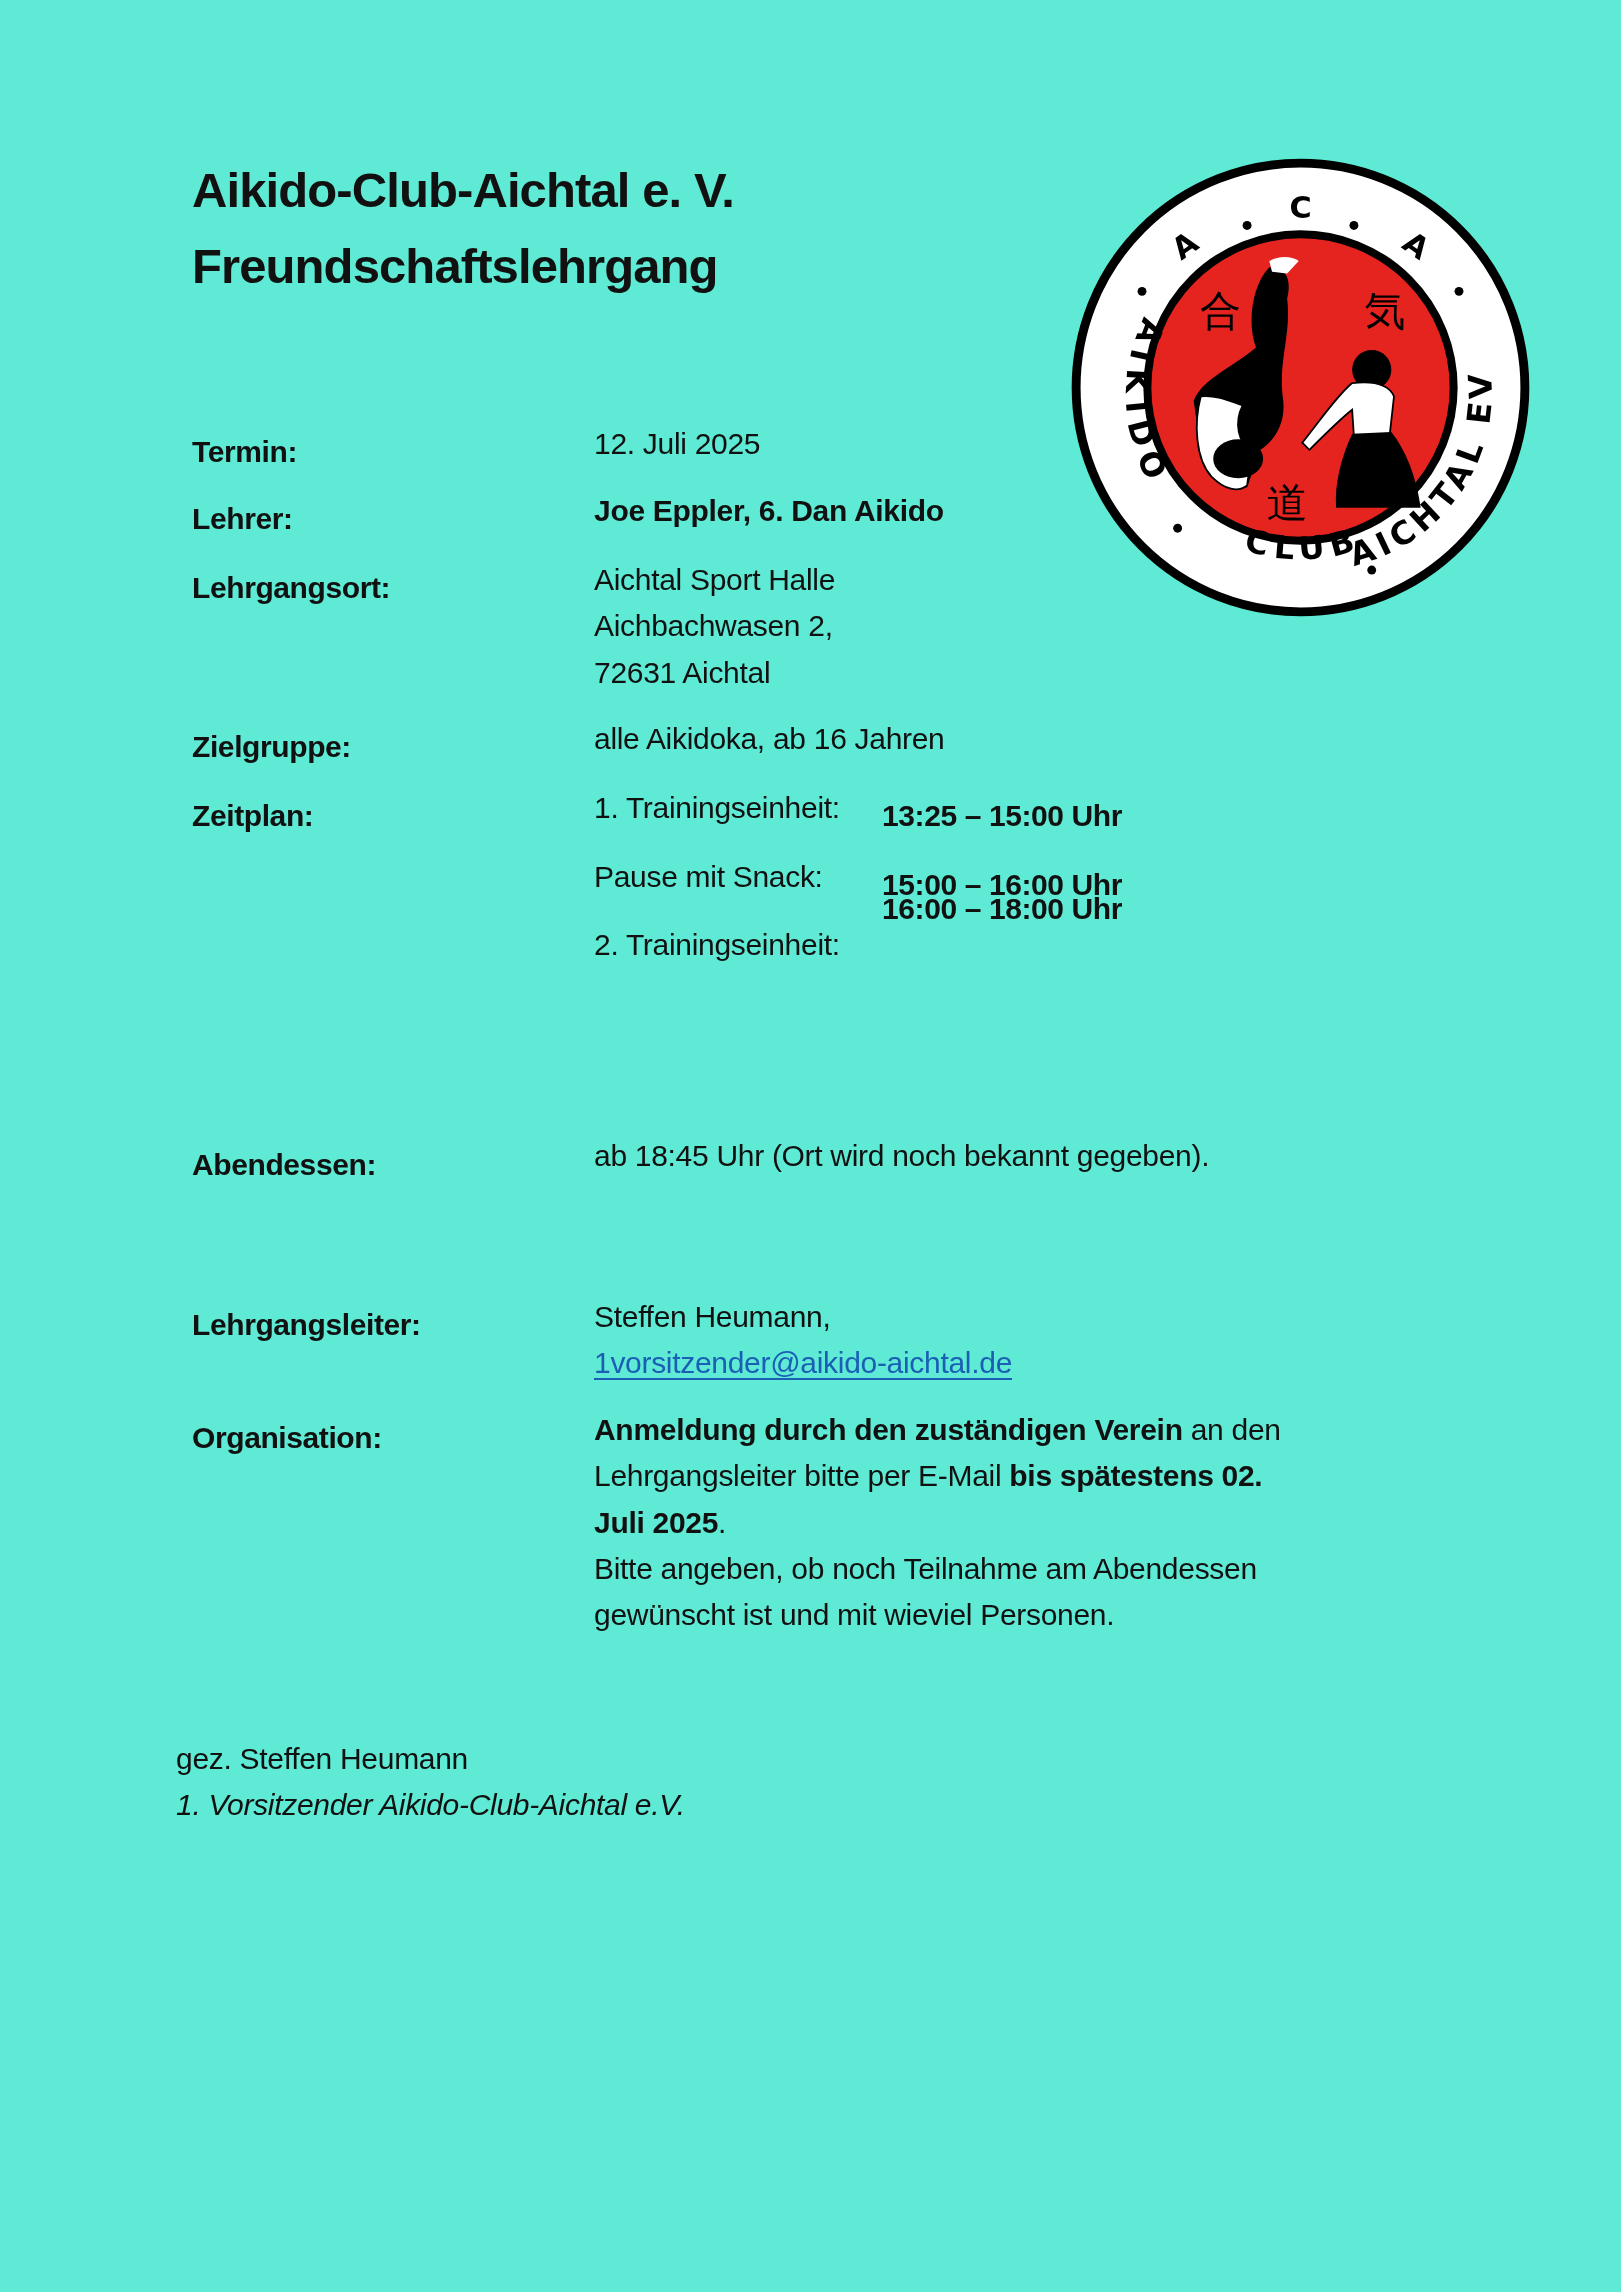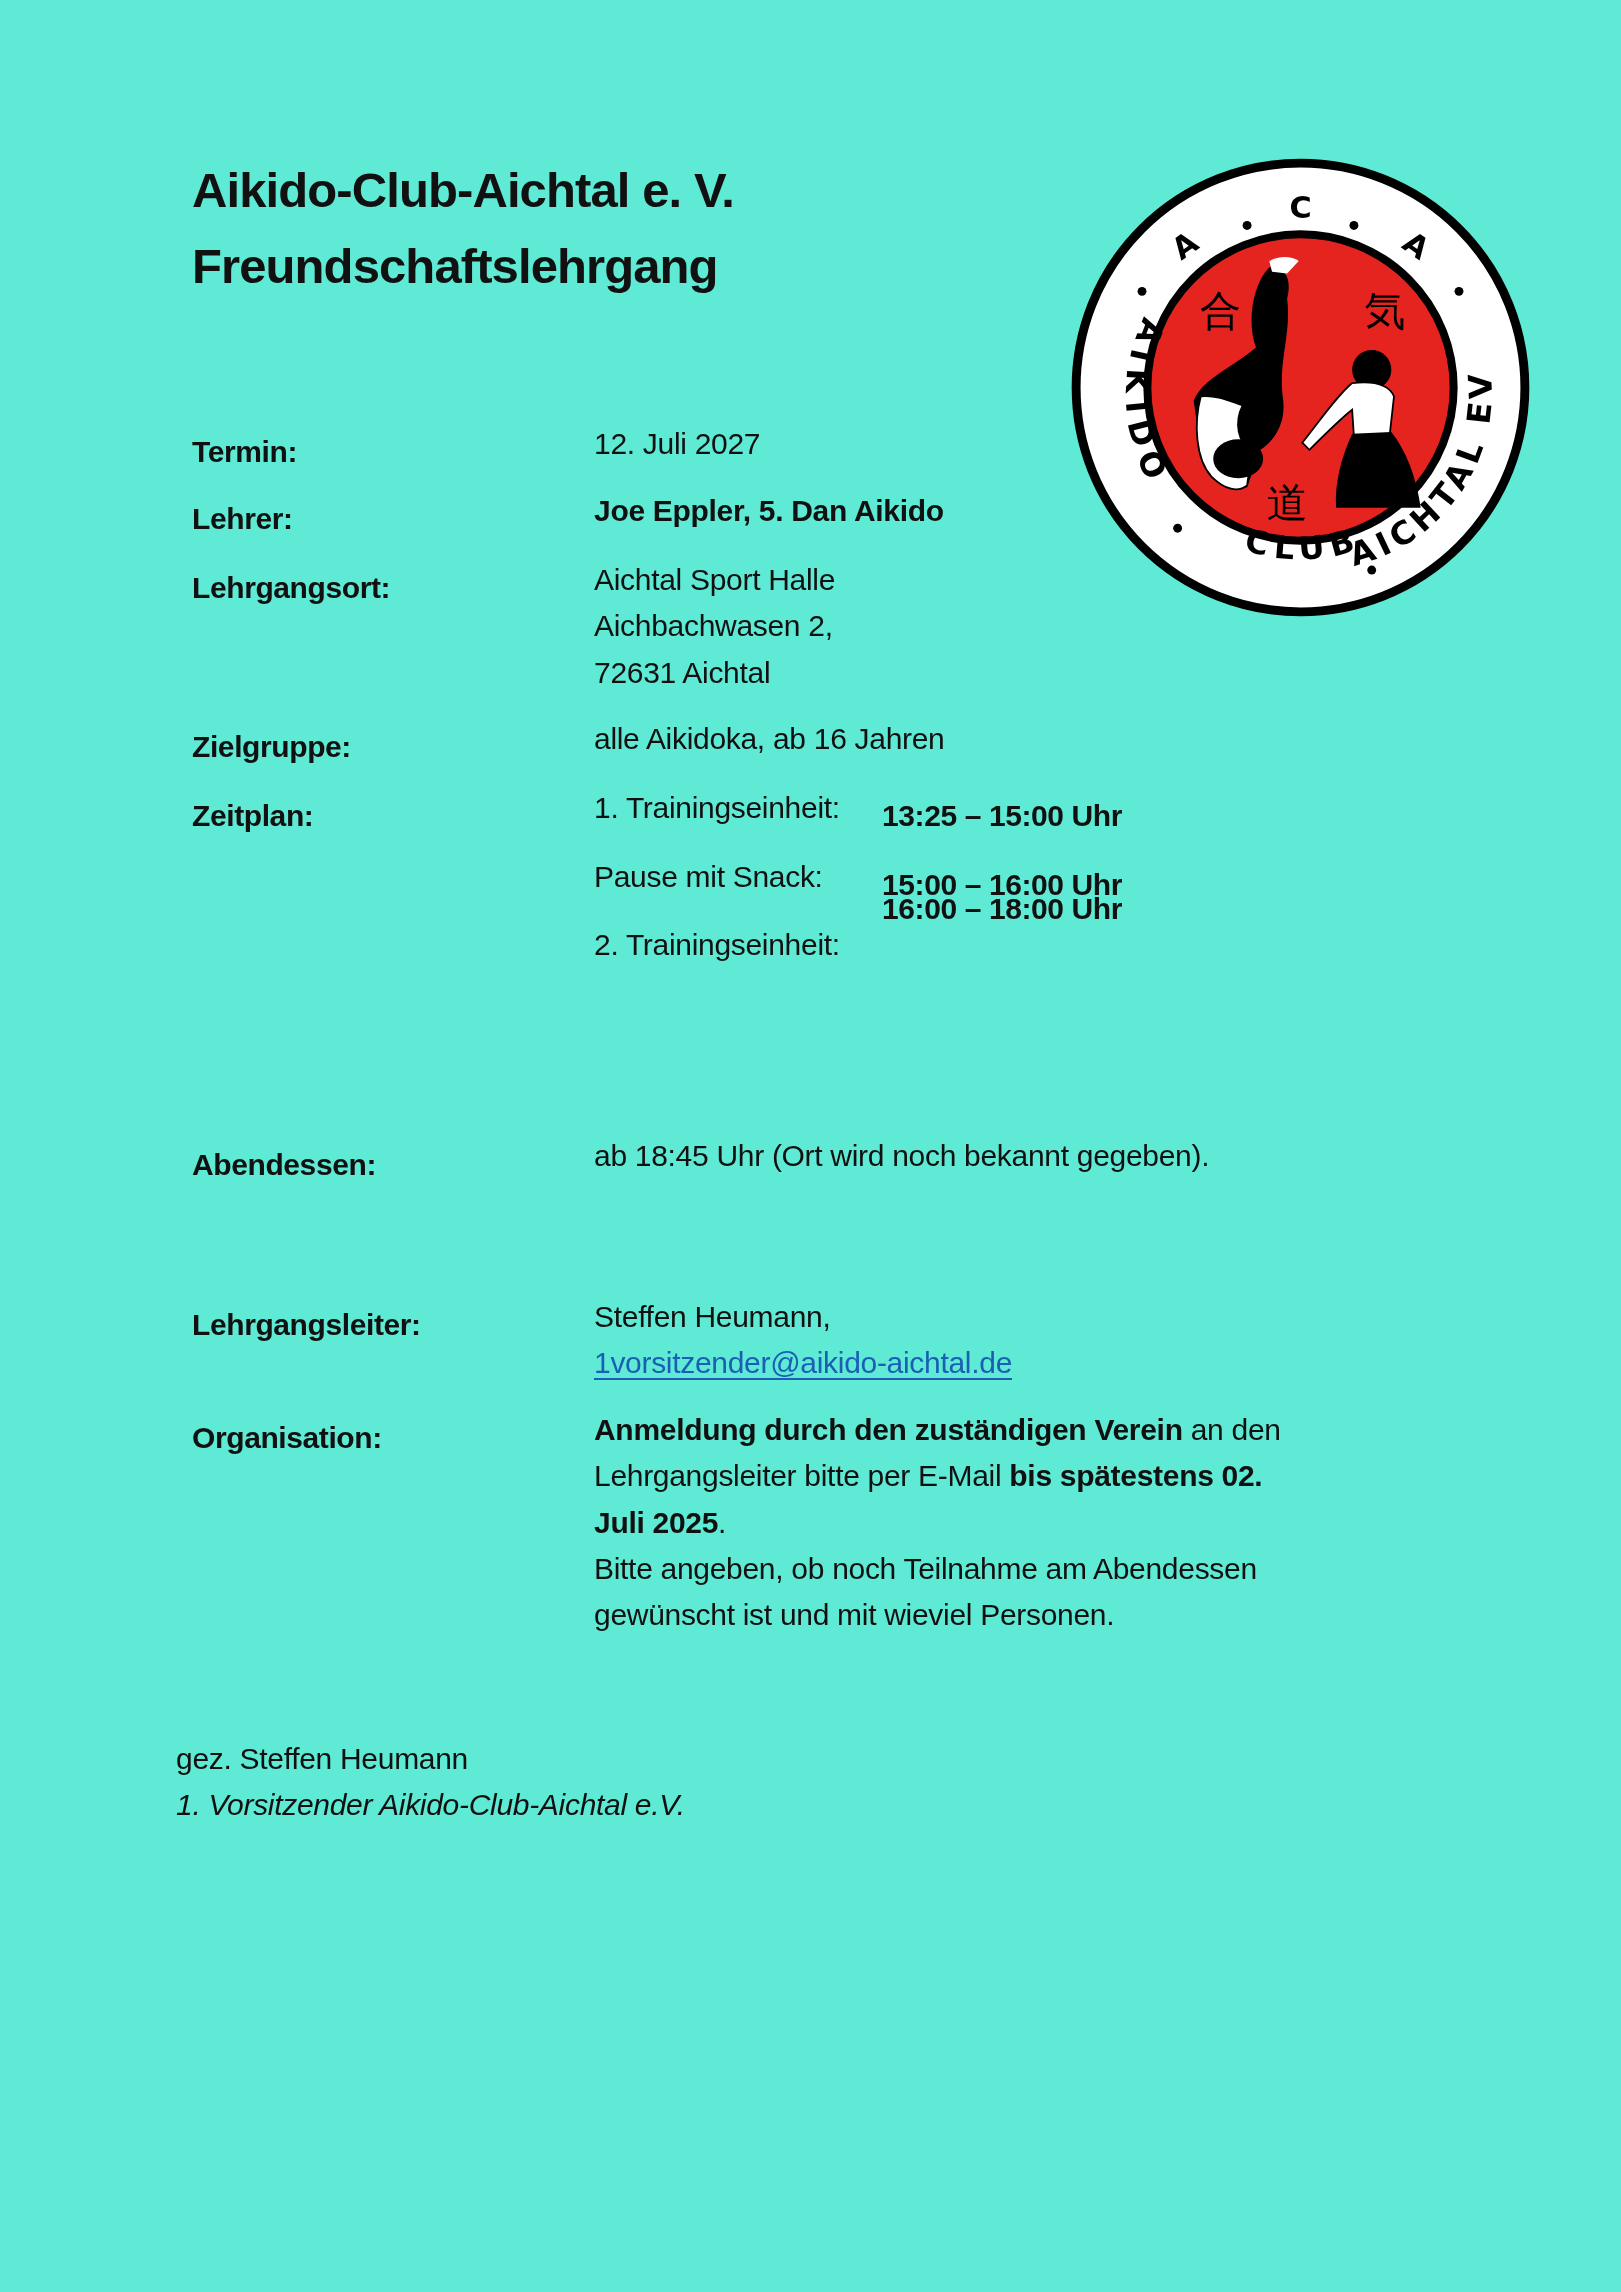--- a/index.html
+++ b/index.html
@@ -87,24 +87,24 @@
       <path d="M 148 270 C 140 300, 142 340, 160 360 C 175 375, 190 378, 200 370 L 205 335 C 190 320, 185 300, 195 280 C 180 275, 165 268, 148 270 Z" fill="#fff" stroke="#000" stroke-width="2"></path>
       <ellipse cx="190" cy="340" rx="28" ry="22" fill="#000"></ellipse>
 
       <circle cx="340" cy="240" r="22" fill="#000"></circle>
       <path d="M 318 255 C 300 270, 280 300, 262 322 L 270 330 C 290 310, 305 295, 318 285 L 320 315 L 360 315 L 365 270 C 360 258, 345 252, 318 255 Z" fill="#fff" stroke="#000" stroke-width="2"></path>
       <path d="M 318 312 C 305 340, 298 370, 300 395 L 395 395 C 390 360, 378 330, 362 310 Z" fill="#000"></path>
     </g>
   </svg>
 
   <div class="label" style="top:437px">Termin:</div>
-  <div class="val" style="top:421px">12. Juli 2027</div>
+  <div class="val" style="top:421px">12. Juli 2025</div>
 
   <div class="label" style="top:504px">Lehrer:</div>
-  <div class="val" style="top:488px; font-weight:bold">Joe Eppler, 5. Dan Aikido</div>
+  <div class="val" style="top:488px; font-weight:bold">Joe Eppler, 6. Dan Aikido</div>
 
   <div class="label" style="top:573px">Lehrgangsort:</div>
   <div class="val" style="top:557px">Aichtal Sport Halle</div>
   <div class="val" style="top:603px">Aichbachwasen 2,</div>
   <div class="val" style="top:650px">72631 Aichtal</div>
 
   <div class="label" style="top:732px">Zielgruppe:</div>
   <div class="val" style="top:716px">alle Aikidoka, ab 16 Jahren</div>
 
   <div class="label" style="top:801px">Zeitplan:</div>

